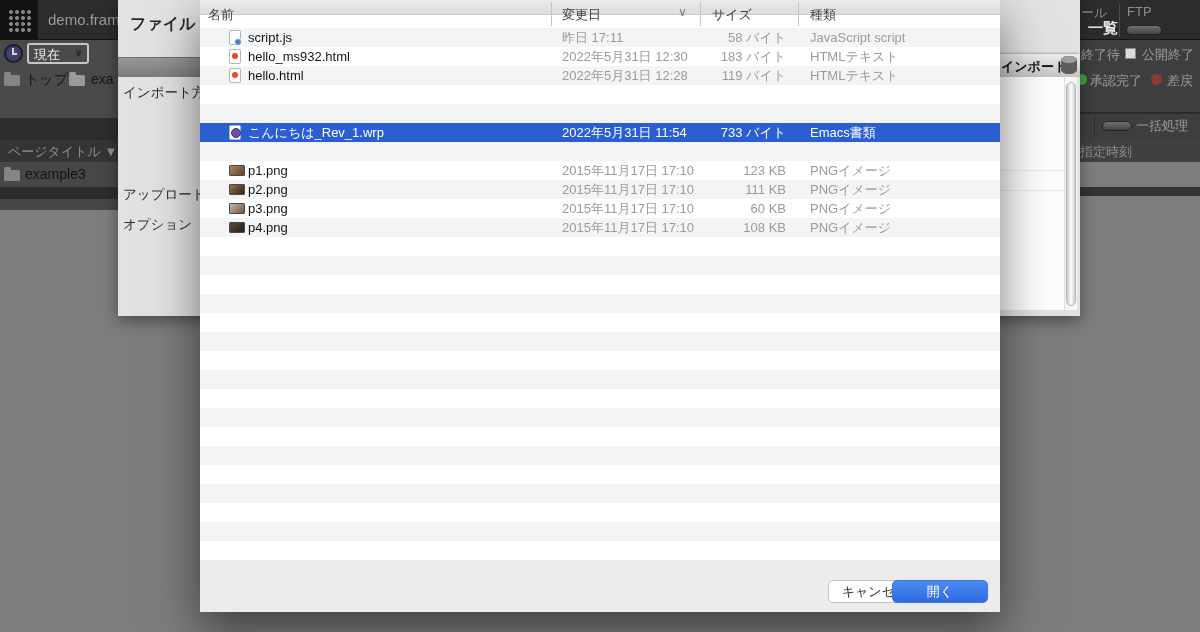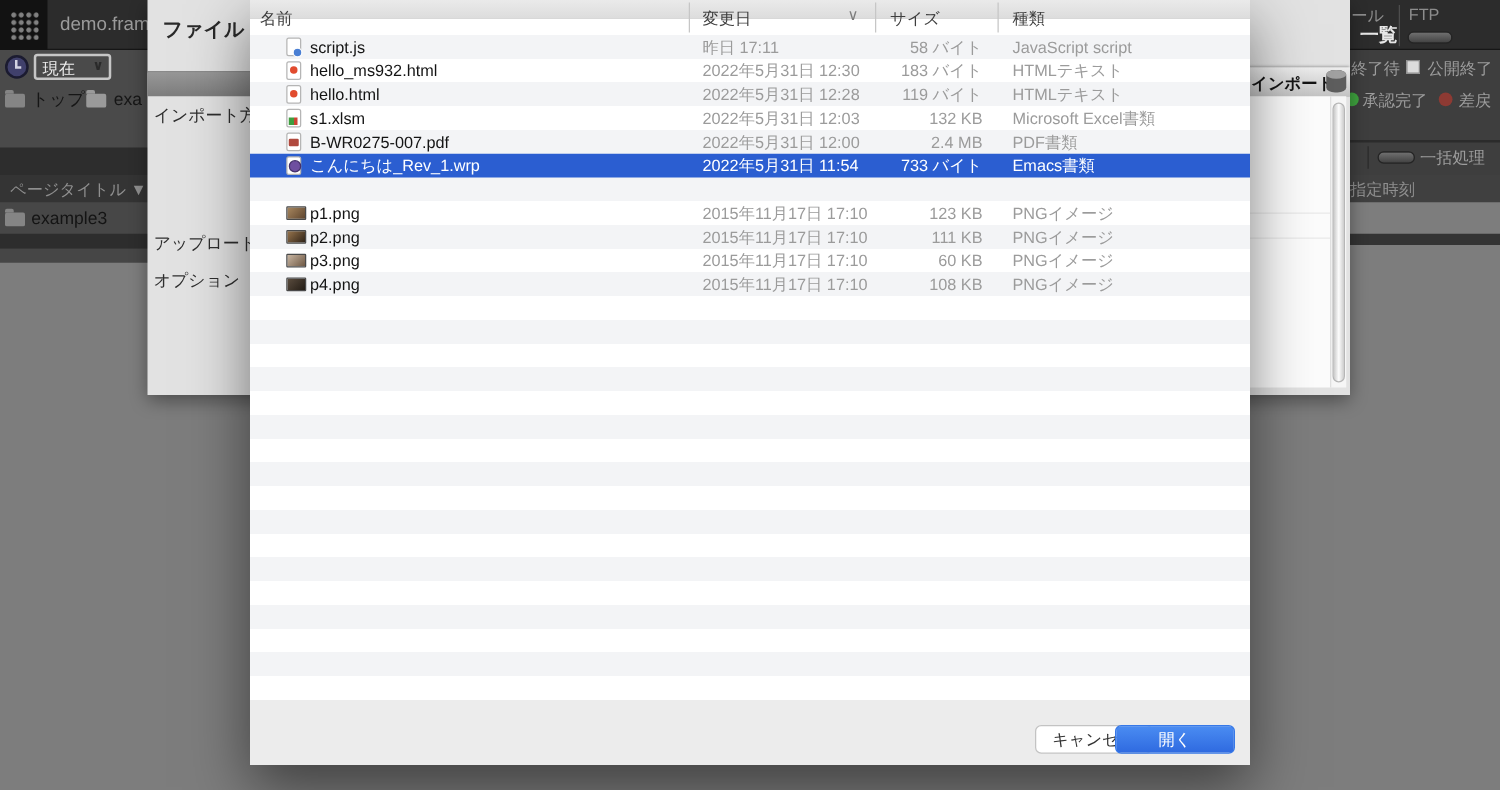--- a/index.html
+++ b/index.html
@@ -219,34 +219,20 @@
           <span class="fsize">183 バイト</span>
           <span class="fkind">HTMLテキスト</span>
         </div>
         <div class="frow" style="top: 38px;">
           <span class="ficon i-html"></span>
           <span class="fname">hello.html</span>
           <span class="fdate">2022年5月31日 12:28</span>
           <span class="fsize">119 バイト</span>
           <span class="fkind">HTMLテキスト</span>
         </div>
-        <div class="frow" style="top: 57px;">
-          <span class="ficon i-xlsm"></span>
-          <span class="fname">s1.xlsm</span>
-          <span class="fdate">2022年5月31日 12:03</span>
-          <span class="fsize">132 KB</span>
-          <span class="fkind">Microsoft Excel書類</span>
-        </div>
-        <div class="frow" style="top: 76px;">
-          <span class="ficon i-pdf"></span>
-          <span class="fname">B-WR0275-007.pdf</span>
-          <span class="fdate">2022年5月31日 12:00</span>
-          <span class="fsize">2.4 MB</span>
-          <span class="fkind">PDF書類</span>
-        </div>
         <div class="frow sel" style="top: 95px; background: rgb(43, 94, 209);">
           <span class="ficon i-wrp"></span>
           <span class="fname">こんにちは_Rev_1.wrp</span>
           <span class="fdate">2022年5月31日 11:54</span>
           <span class="fsize">733 バイト</span>
           <span class="fkind">Emacs書類</span>
         </div>
         <div class="frow" style="top: 133px;">
           <span class="ficon i-png1"></span>
           <span class="fname">p1.png</span>

